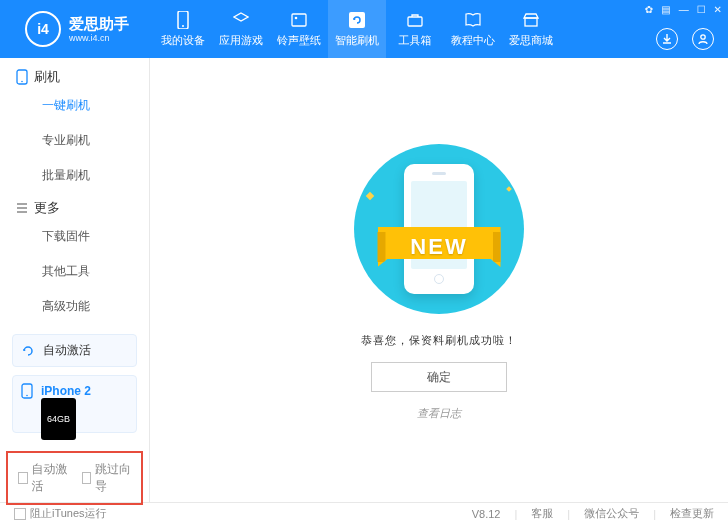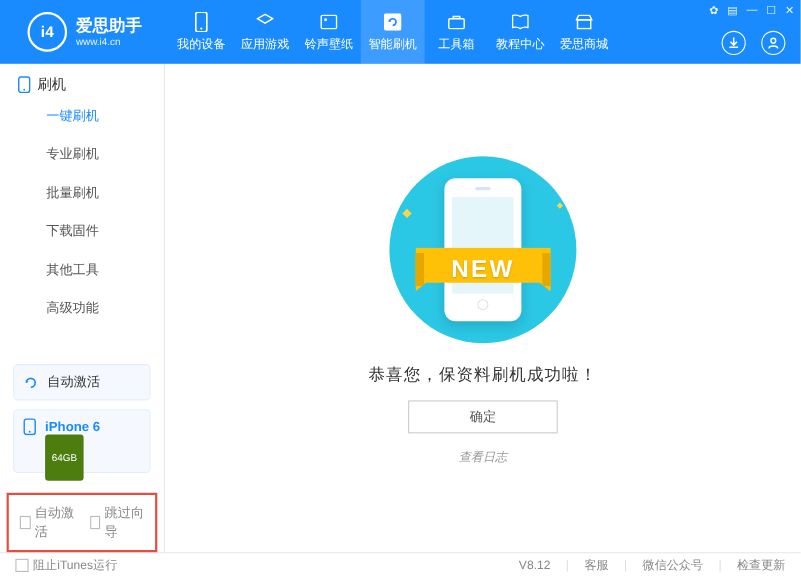--- a/index.html
+++ b/index.html
@@ -21,39 +21,39 @@
     .hdr-circ { width: 22px; height: 22px; border: 1.5px solid #fff; border-radius: 50%; display: flex; align-items: center; justify-content: center; cursor: pointer; }
     .hdr-circ svg { fill: #fff; }
     .body { display: flex; height: 444px; }
     .sidebar { width: 150px; border-right: 1px solid #e8e8e8; display: flex; flex-direction: column; padding-top: 4px; }
     .side-group { padding: 6px 0 2px 16px; font-size: 13px; color: #333; display: flex; align-items: center; gap: 6px; }
     .side-item { padding: 9px 0 9px 42px; font-size: 12px; color: #555; cursor: pointer; }
     .side-item.active { color: #1a8bff; }
     .side-spacer { flex: 1; }
     .status-box { padding: 10px 12px; }
     .status-row { display: flex; align-items: center; gap: 8px; background: #f5f9ff; border: 1px solid #e3eefb; border-radius: 4px; padding: 7px 8px; margin-bottom: 8px; color: #333; font-size: 12px; }
-    .badge { background: #4d7c0f; color: #fff; font-size: 9px; padding: 16px 6px; border-radius: 3px; }
+    .badge { background: #000000; color: #fff; font-size: 9px; padding: 16px 6px; border-radius: 3px; }
     .opt-bar { border: 2px solid #e74c3c; padding: 8px 10px; display: flex; gap: 14px; align-items: center; font-size: 12px; color: #888; margin: 0 6px 0 6px; }
     .cb { display: flex; align-items: center; gap: 4px; cursor: pointer; }
     .cb-box { width: 12px; height: 12px; border: 1px solid #bbb; background: #fff; }
     .content { flex: 1; display: flex; flex-direction: column; align-items: center; justify-content: center; position: relative; }
     .illus { width: 220px; height: 180px; position: relative; display: flex; align-items: center; justify-content: center; }
     .circle-bg { width: 170px; height: 170px; background: #2bc8e6; border-radius: 50%; position: absolute; }
     .star { position: absolute; width: 6px; height: 6px; background: #ffd347; transform: rotate(45deg); }
     .star.s1 { left: 38px; top: 54px; }
     .star.s2 { right: 38px; top: 48px; width: 4px; height: 4px; }
     .phone { width: 70px; height: 130px; background: #fff; border-radius: 10px; position: relative; display: flex; flex-direction: column; align-items: center; justify-content: flex-start; box-shadow: 0 4px 12px rgba(0,0,0,0.15); }
     .speaker { width: 14px; height: 3px; background: #d8e4ef; border-radius: 2px; margin-top: 8px; }
     .screen { width: 56px; height: 88px; background: #e5f6fb; margin-top: 6px; border-radius: 2px; }
     .home-btn { width: 10px; height: 10px; border: 1.5px solid #d8e4ef; border-radius: 50%; margin-top: 5px; }
     .ribbon { position: absolute; width: 123px; height: 40px; background: #ffc107; display: flex; align-items: center; justify-content: center; font-size: 22px; font-weight: 900; color: #fff; letter-spacing: 2px; transform: translateY(18px); clip-path: polygon(0 0, 100% 0, 100% 100%, 92% 80%, 8% 80%, 0 100%); text-shadow: 0 1px 2px rgba(0,0,0,0.2); }
     .ribbon::before, .ribbon::after { content: ''; position: absolute; width: 26px; height: 30px; background: #e6a800; top: 5px; z-index: -1; }
     .ribbon::before { left: -18px; clip-path: polygon(0 0, 100% 0, 100% 100%, 0 100%, 30% 50%); }
     .ribbon::after { right: -18px; clip-path: polygon(0 0, 100% 0, 70% 50%, 100% 100%, 0 100%); }
-    .success-msg { margin-top: 14px; font-size: 15px; color: #333; letter-spacing: 1px; }
+    .success-msg { margin-top: 14px; font-size: 11px; color: #333; letter-spacing: 1px; }
     .btn-confirm { margin-top: 14px; width: 136px; height: 30px; border: 1px solid #ccc; background: #fff; display: flex; align-items: center; justify-content: center; cursor: pointer; color: #555; font-size: 12px; }
     .view-log { margin-top: 14px; font-size: 11px; color: #999; cursor: pointer; font-style: italic; }
     .footer { height: 22px; border-top: 1px solid #e8e8e8; display: flex; align-items: center; padding: 0 14px; font-size: 11px; color: #888; gap: 42px; }
     .footer .ft-left { display: flex; align-items: center; gap: 6px; }
     .footer .ft-right { margin-left: auto; display: flex; align-items: center; gap: 14px; }
     .vdiv { color: #ddd; }
   </style>
 </head>
 <body>
 
@@ -156,38 +156,44 @@
     <div class="side-group">
       <svg width="12" height="16" viewBox="0 0 12 16">
           <rect x="1" y="1" width="10" height="14" rx="2" fill="none" stroke="#1a8bff" stroke-width="1.3"></rect>
           <circle cx="6" cy="12.5" r="0.8" fill="#1a8bff"></circle>
         </svg>
       <span>刷机</span>
     </div>
     <div class="side-item active">一键刷机</div>
     <div class="side-item">专业刷机</div>
     <div class="side-item">批量刷机</div>
+    <div class="side-group">
+      <svg width="12" height="12" viewBox="0 0 12 12">
+          <path d="M1 2 H11 M1 6 H11 M1 10 H11" stroke="#888" stroke-width="1.3"></path>
+        </svg>
+      <span>更多</span>
+    </div>
     <div class="side-item">下载固件</div>
     <div class="side-item">其他工具</div>
     <div class="side-item">高级功能</div>
     <div class="side-spacer"></div>
     <div class="status-box">
       <div class="status-row">
         <svg width="14" height="14" viewBox="0 0 14 14">
             <path d="M3 7 A4 4 0 1 1 7 11" fill="none" stroke="#1a8bff" stroke-width="1.5"></path>
             <path d="M2 5 L3 7 L5 6" fill="#1a8bff"></path>
           </svg>
         <span>自动激活</span>
       </div>
       <div class="status-row" style="flex-wrap:wrap;">
         <svg width="12" height="16" viewBox="0 0 12 16">
             <rect x="1" y="1" width="10" height="14" rx="2" fill="none" stroke="#1a8bff" stroke-width="1.3"></rect>
             <circle cx="6" cy="12.5" r="0.8" fill="#1a8bff"></circle>
           </svg>
-        <span style="color:#1a8bff;font-weight:bold;">iPhone 6</span>
+        <span style="color:#1a8bff;font-weight:bold;">iPhone 2</span>
         <div style="width:100%;padding-left:20px;margin-top:4px;"><span class="badge">64GB</span></div>
       </div>
     </div>
     <div class="opt-bar">
       <label class="cb">
           <span class="cb-box"></span>
           <span>自动激活</span>
         </label>
       <label class="cb">
           <span class="cb-box"></span>

